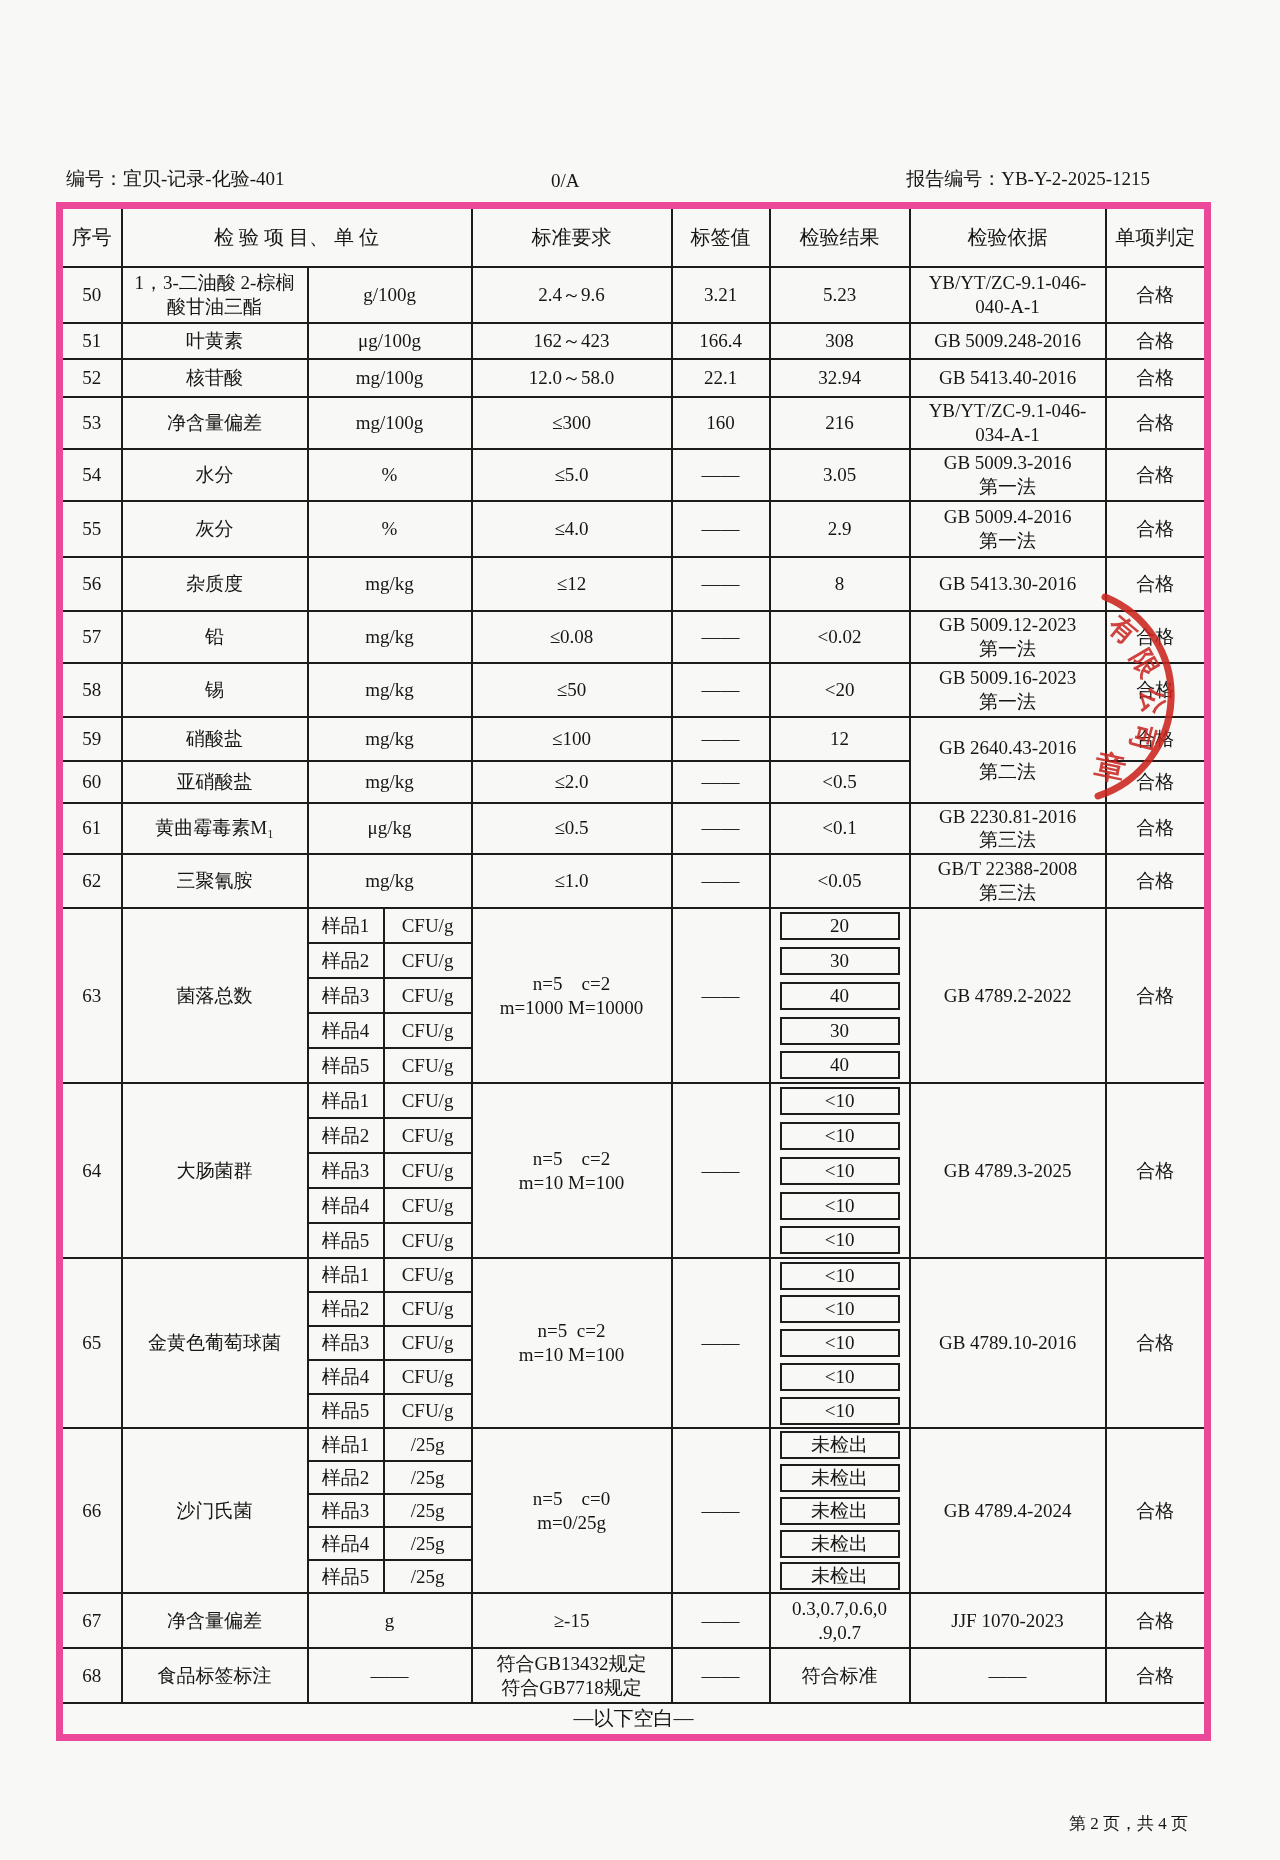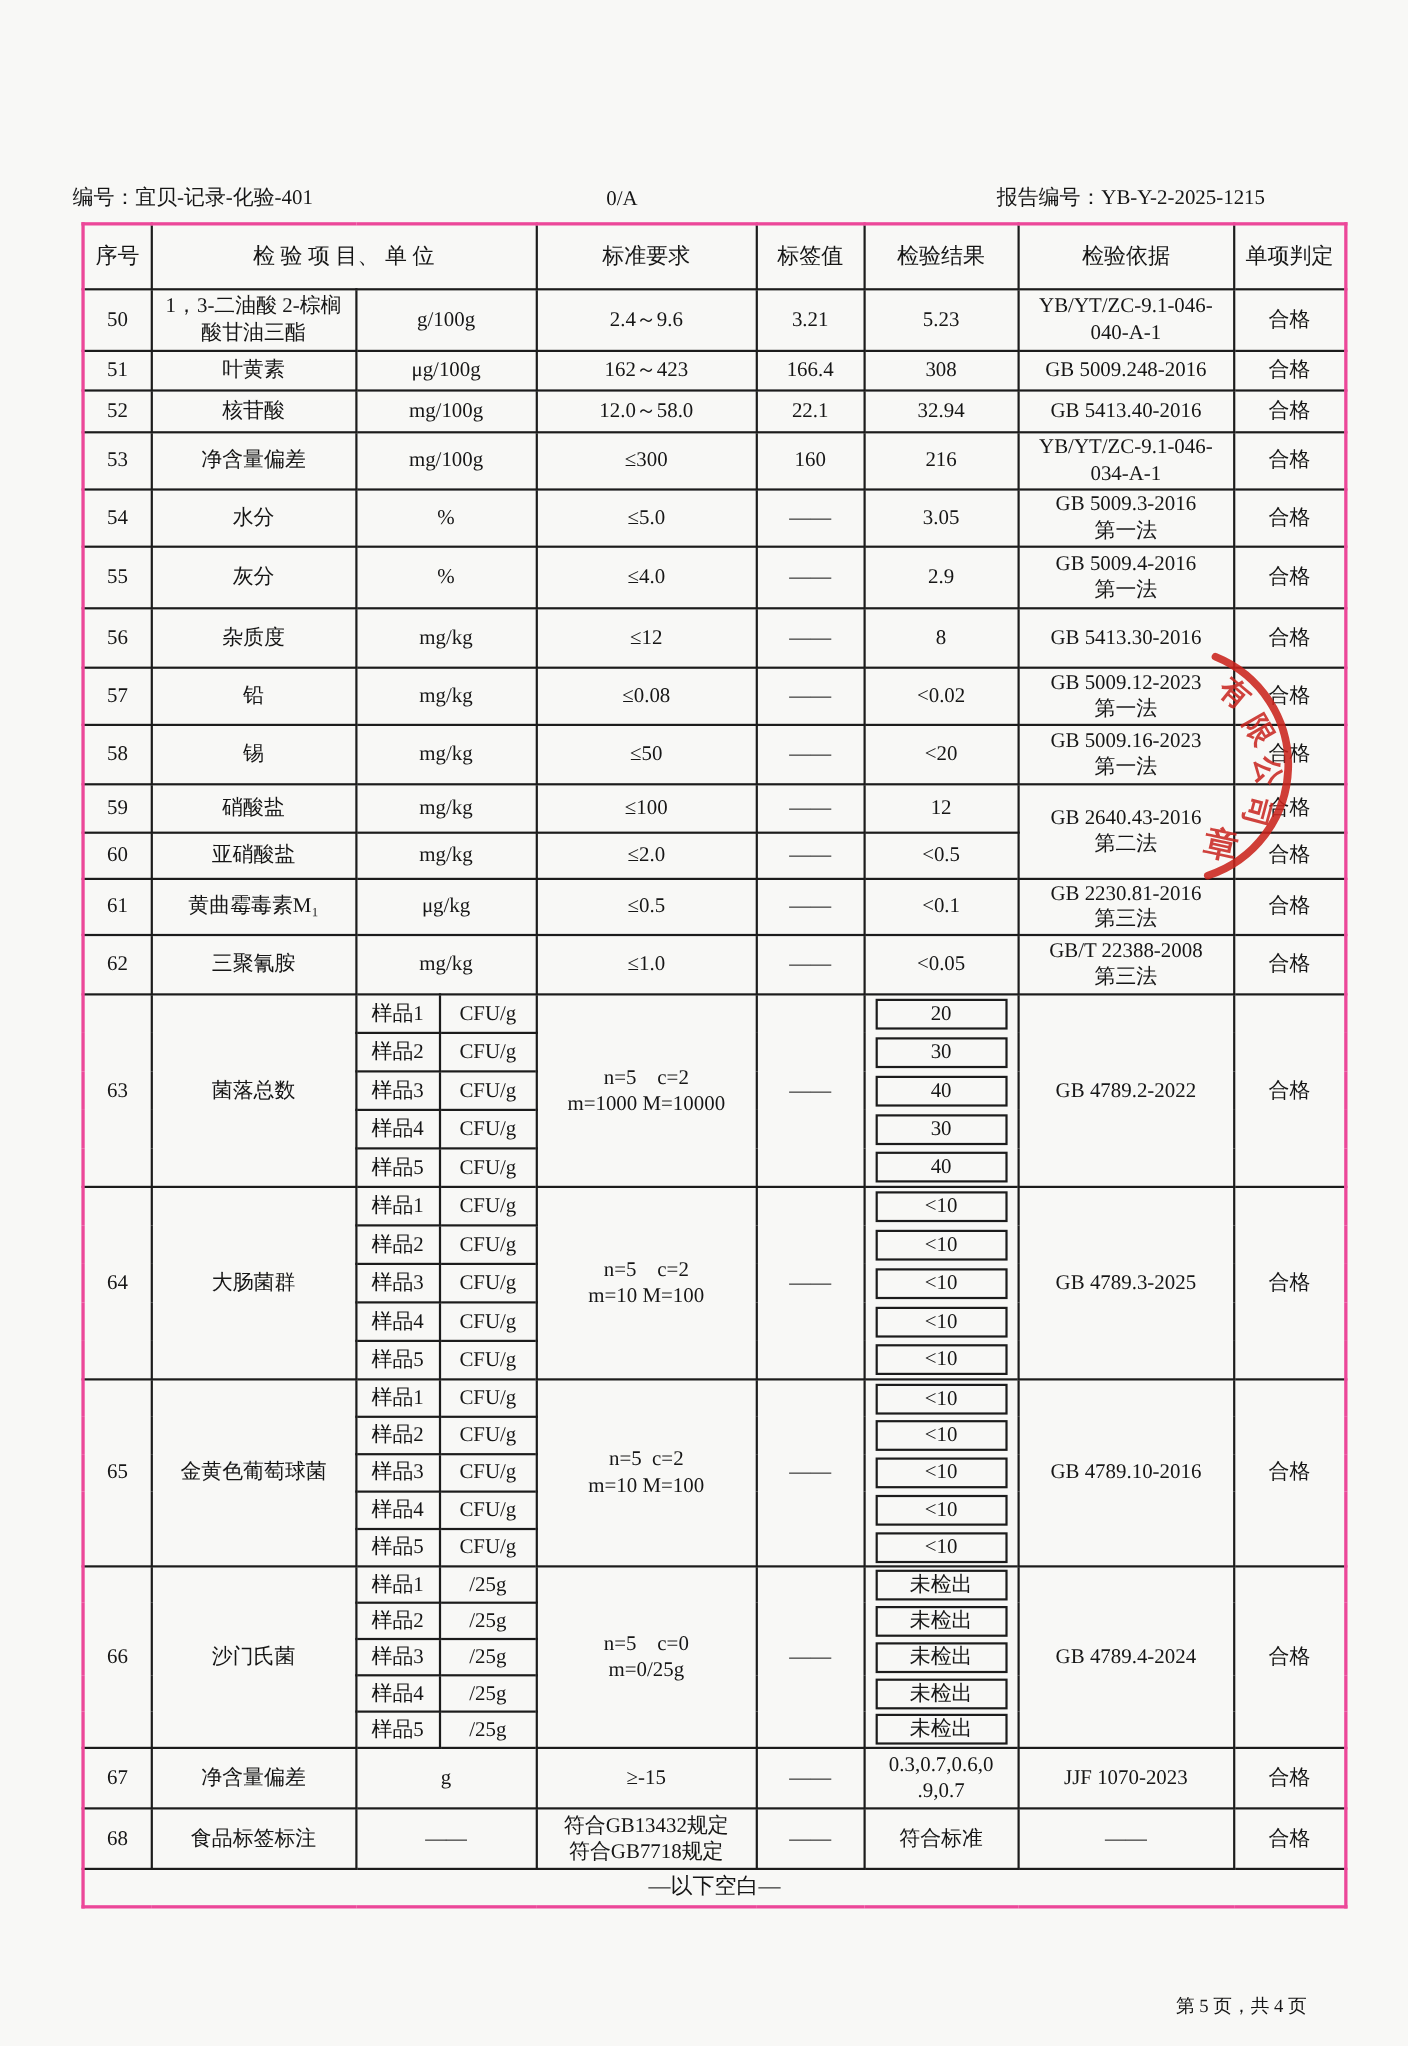--- a/index.html
+++ b/index.html
@@ -4,22 +4,22 @@
 <style>
   html,body{margin:0;padding:0;}
   .page{position:relative;width:1280px;height:1860px;background:#f8f8f6;
         font-family:"Liberation Serif","DejaVu Serif",serif;color:#161616;overflow:hidden;}
   .page-title{position:absolute;top:80px;left:0;width:100%;margin:0;text-align:center;
         font-size:34px;font-weight:700;letter-spacing:3px;}
   .meta{position:absolute;top:166px;left:66px;width:1148px;display:flex;
         justify-content:space-between;align-items:flex-end;font-size:19px;}
   .meta .mid{transform:translateX(-30px);}
   .meta .right{padding-right:64px;}
-  table.report{position:absolute;top:202px;left:74px;width:1148px;border-collapse:collapse;
-        table-layout:fixed;border:3px solid #ec4899;}
+  table.report{position:absolute;top:202px;left:56px;width:1148px;border-collapse:collapse;
+        table-layout:fixed;border:7px solid #ec4899;}
   th,td{border:2px solid #1c1c1c;text-align:center;vertical-align:middle;
         font-size:19px;font-weight:400;padding:1px 3px;white-space:pre-wrap;
         word-break:break-word;line-height:1.25;}
   thead th{font-size:20px;height:55px;}
   td.gres{border-top:none;border-bottom:none;padding:0;}
   td.gres.gt{border-top:2px solid #1c1c1c;}
   .ibox{border:2px solid #1c1c1c;margin:2px 9px;min-height:24px;display:flex;
         align-items:center;justify-content:center;}
   .blank-note{font-size:20px;}
   .page-footer{position:absolute;top:1812px;right:92px;font-size:17px;}
@@ -358,15 +358,15 @@
 
   <svg class="stamp" width="260" height="300" viewBox="0 0 260 300">
     <path d="M 100 62 A 106 106 0 0 1 93 261" fill="none" stroke="#c9231d" stroke-width="7" stroke-linecap="round" opacity="0.88"></path>
     <text x="0" y="0" transform="translate(112,102) rotate(40)" text-anchor="middle" font-size="27" fill="#c9231d" opacity="0.85">有</text>
     <text x="0" y="0" transform="translate(132,133) rotate(60)" text-anchor="middle" font-size="27" fill="#c9231d" opacity="0.85">限</text>
     <text x="0" y="0" transform="translate(139,167) rotate(82)" text-anchor="middle" font-size="27" fill="#c9231d" opacity="0.85">公</text>
     <text x="0" y="0" transform="translate(129,201) rotate(105)" text-anchor="middle" font-size="27" fill="#c9231d" opacity="0.85">司</text>
     <text x="0" y="0" transform="translate(103,243) rotate(12)" text-anchor="middle" font-size="31" fill="#c9231d" opacity="0.85">章</text>
   </svg>
 
-  <div class="page-footer">第 5 页，共 4 页</div>
+  <div class="page-footer">第 2 页，共 4 页</div>
 
 </div>
 
 </body></html>

